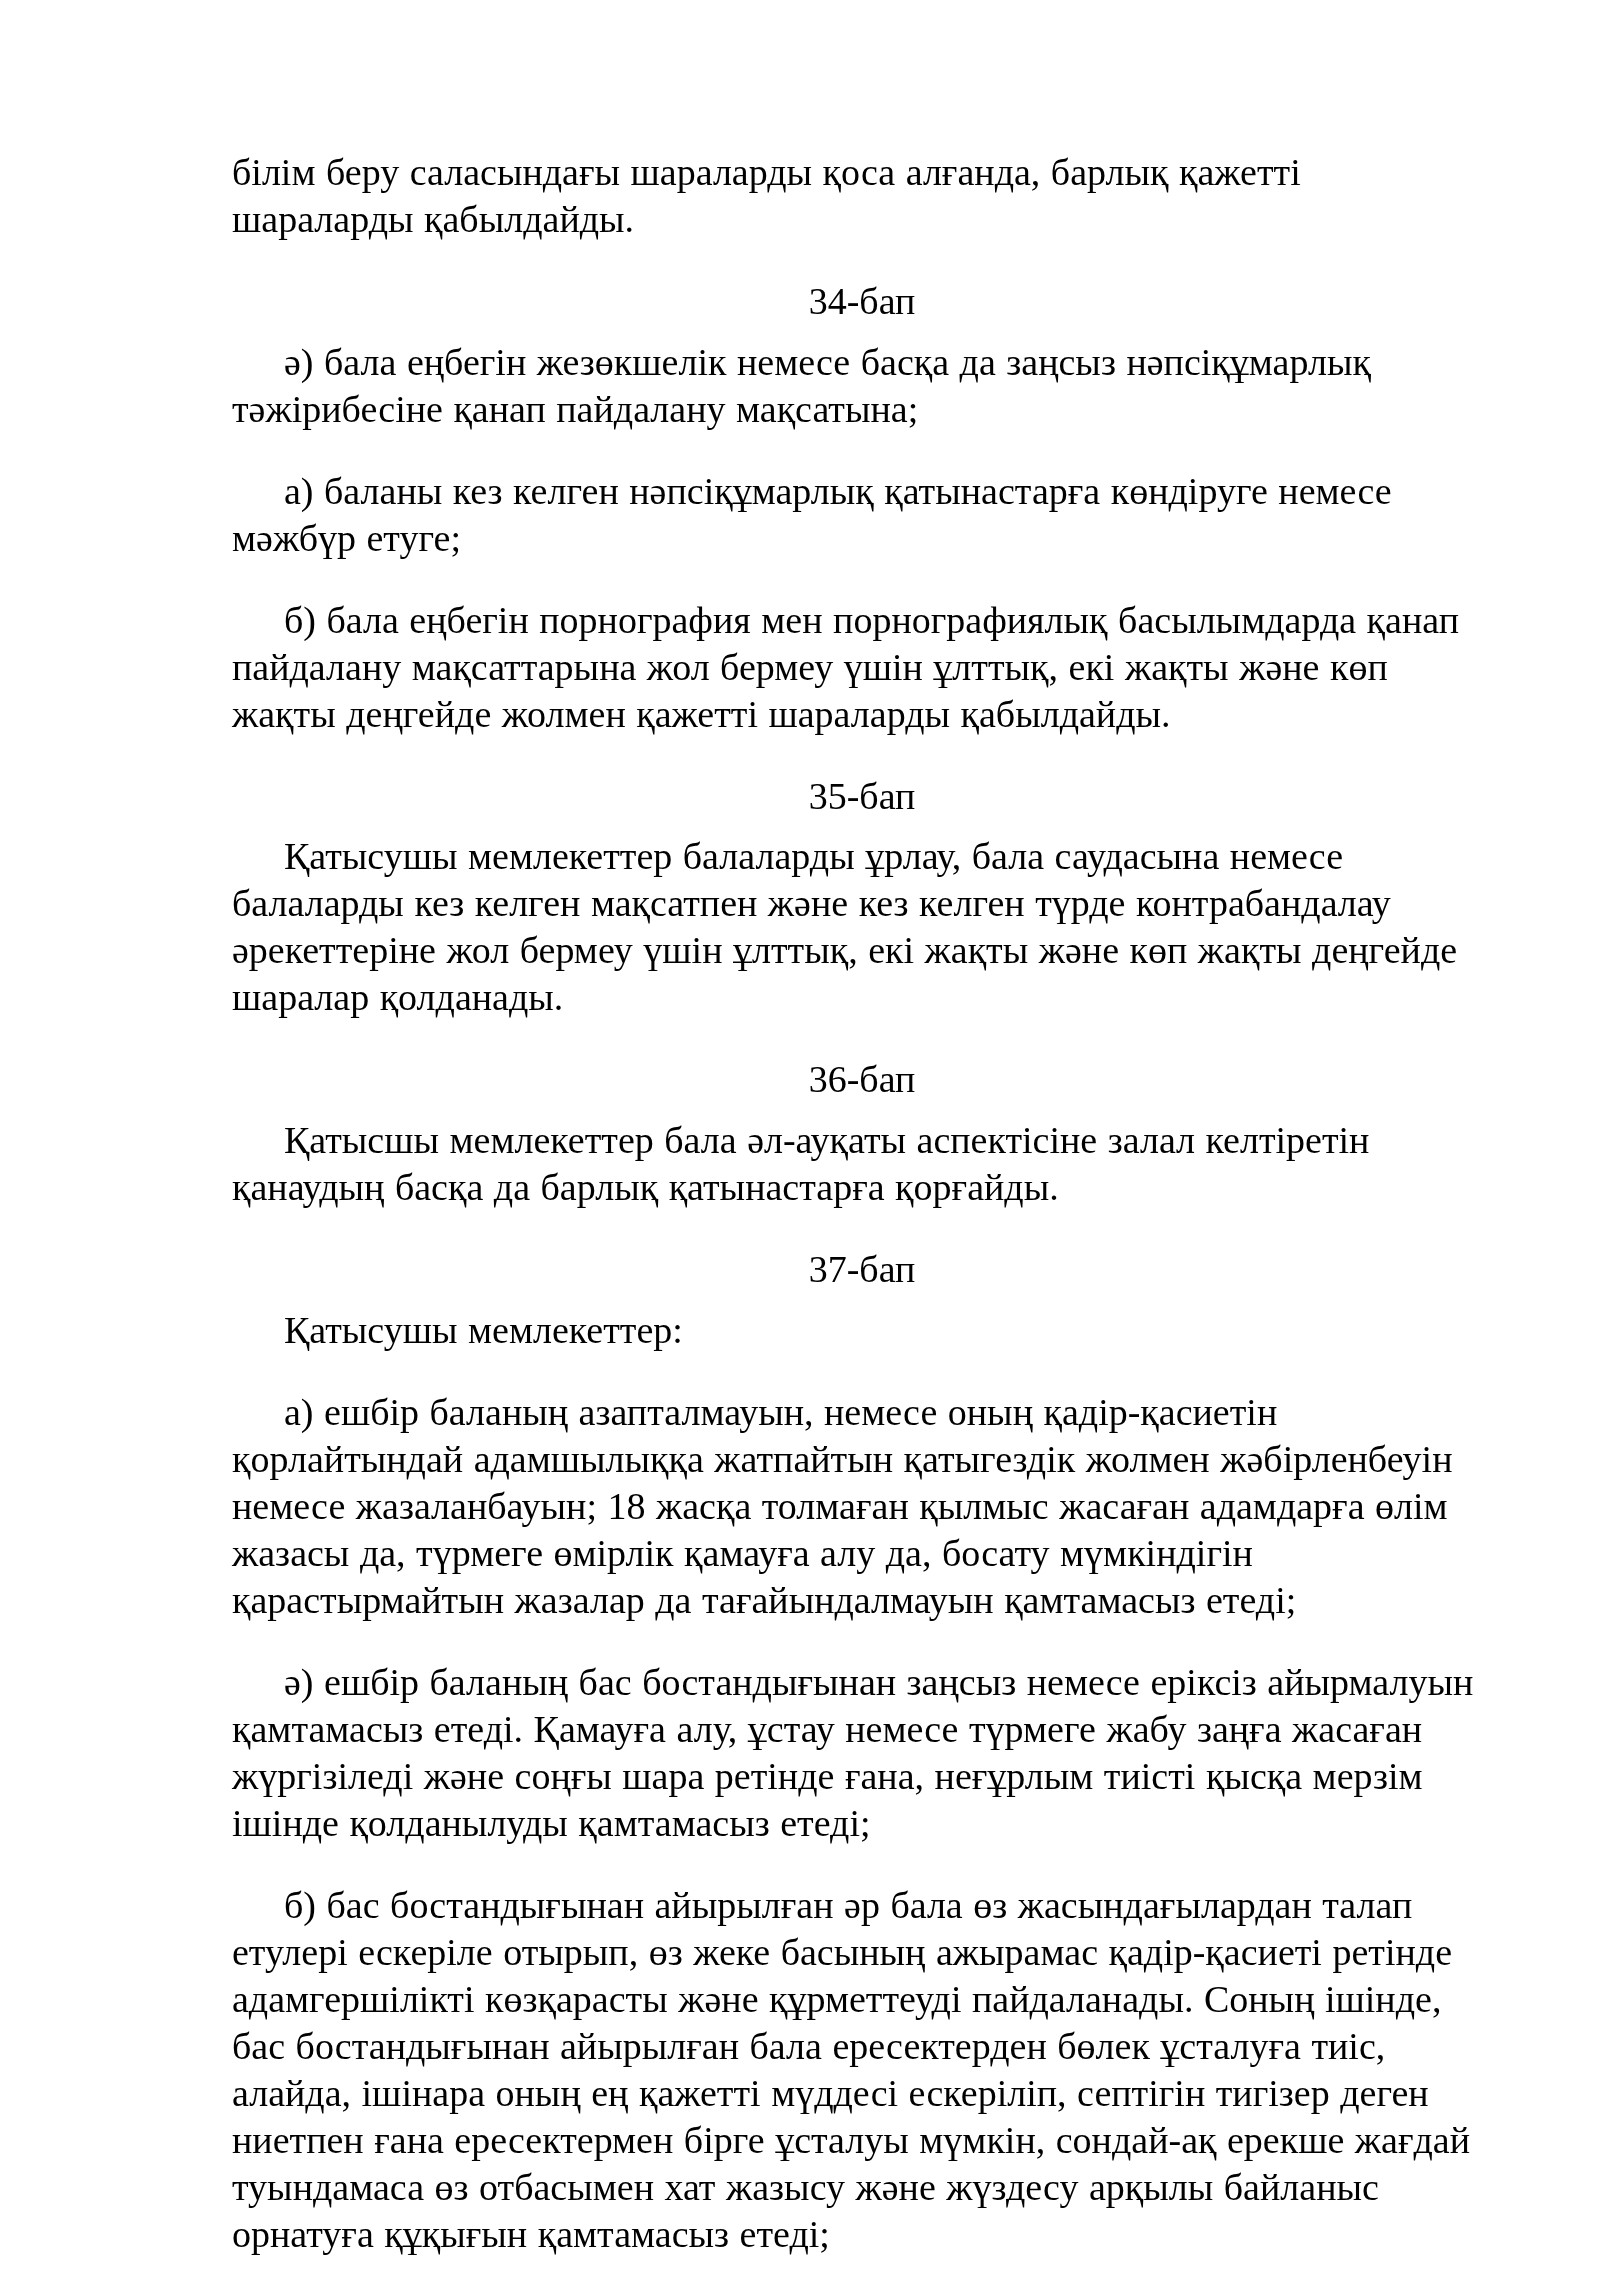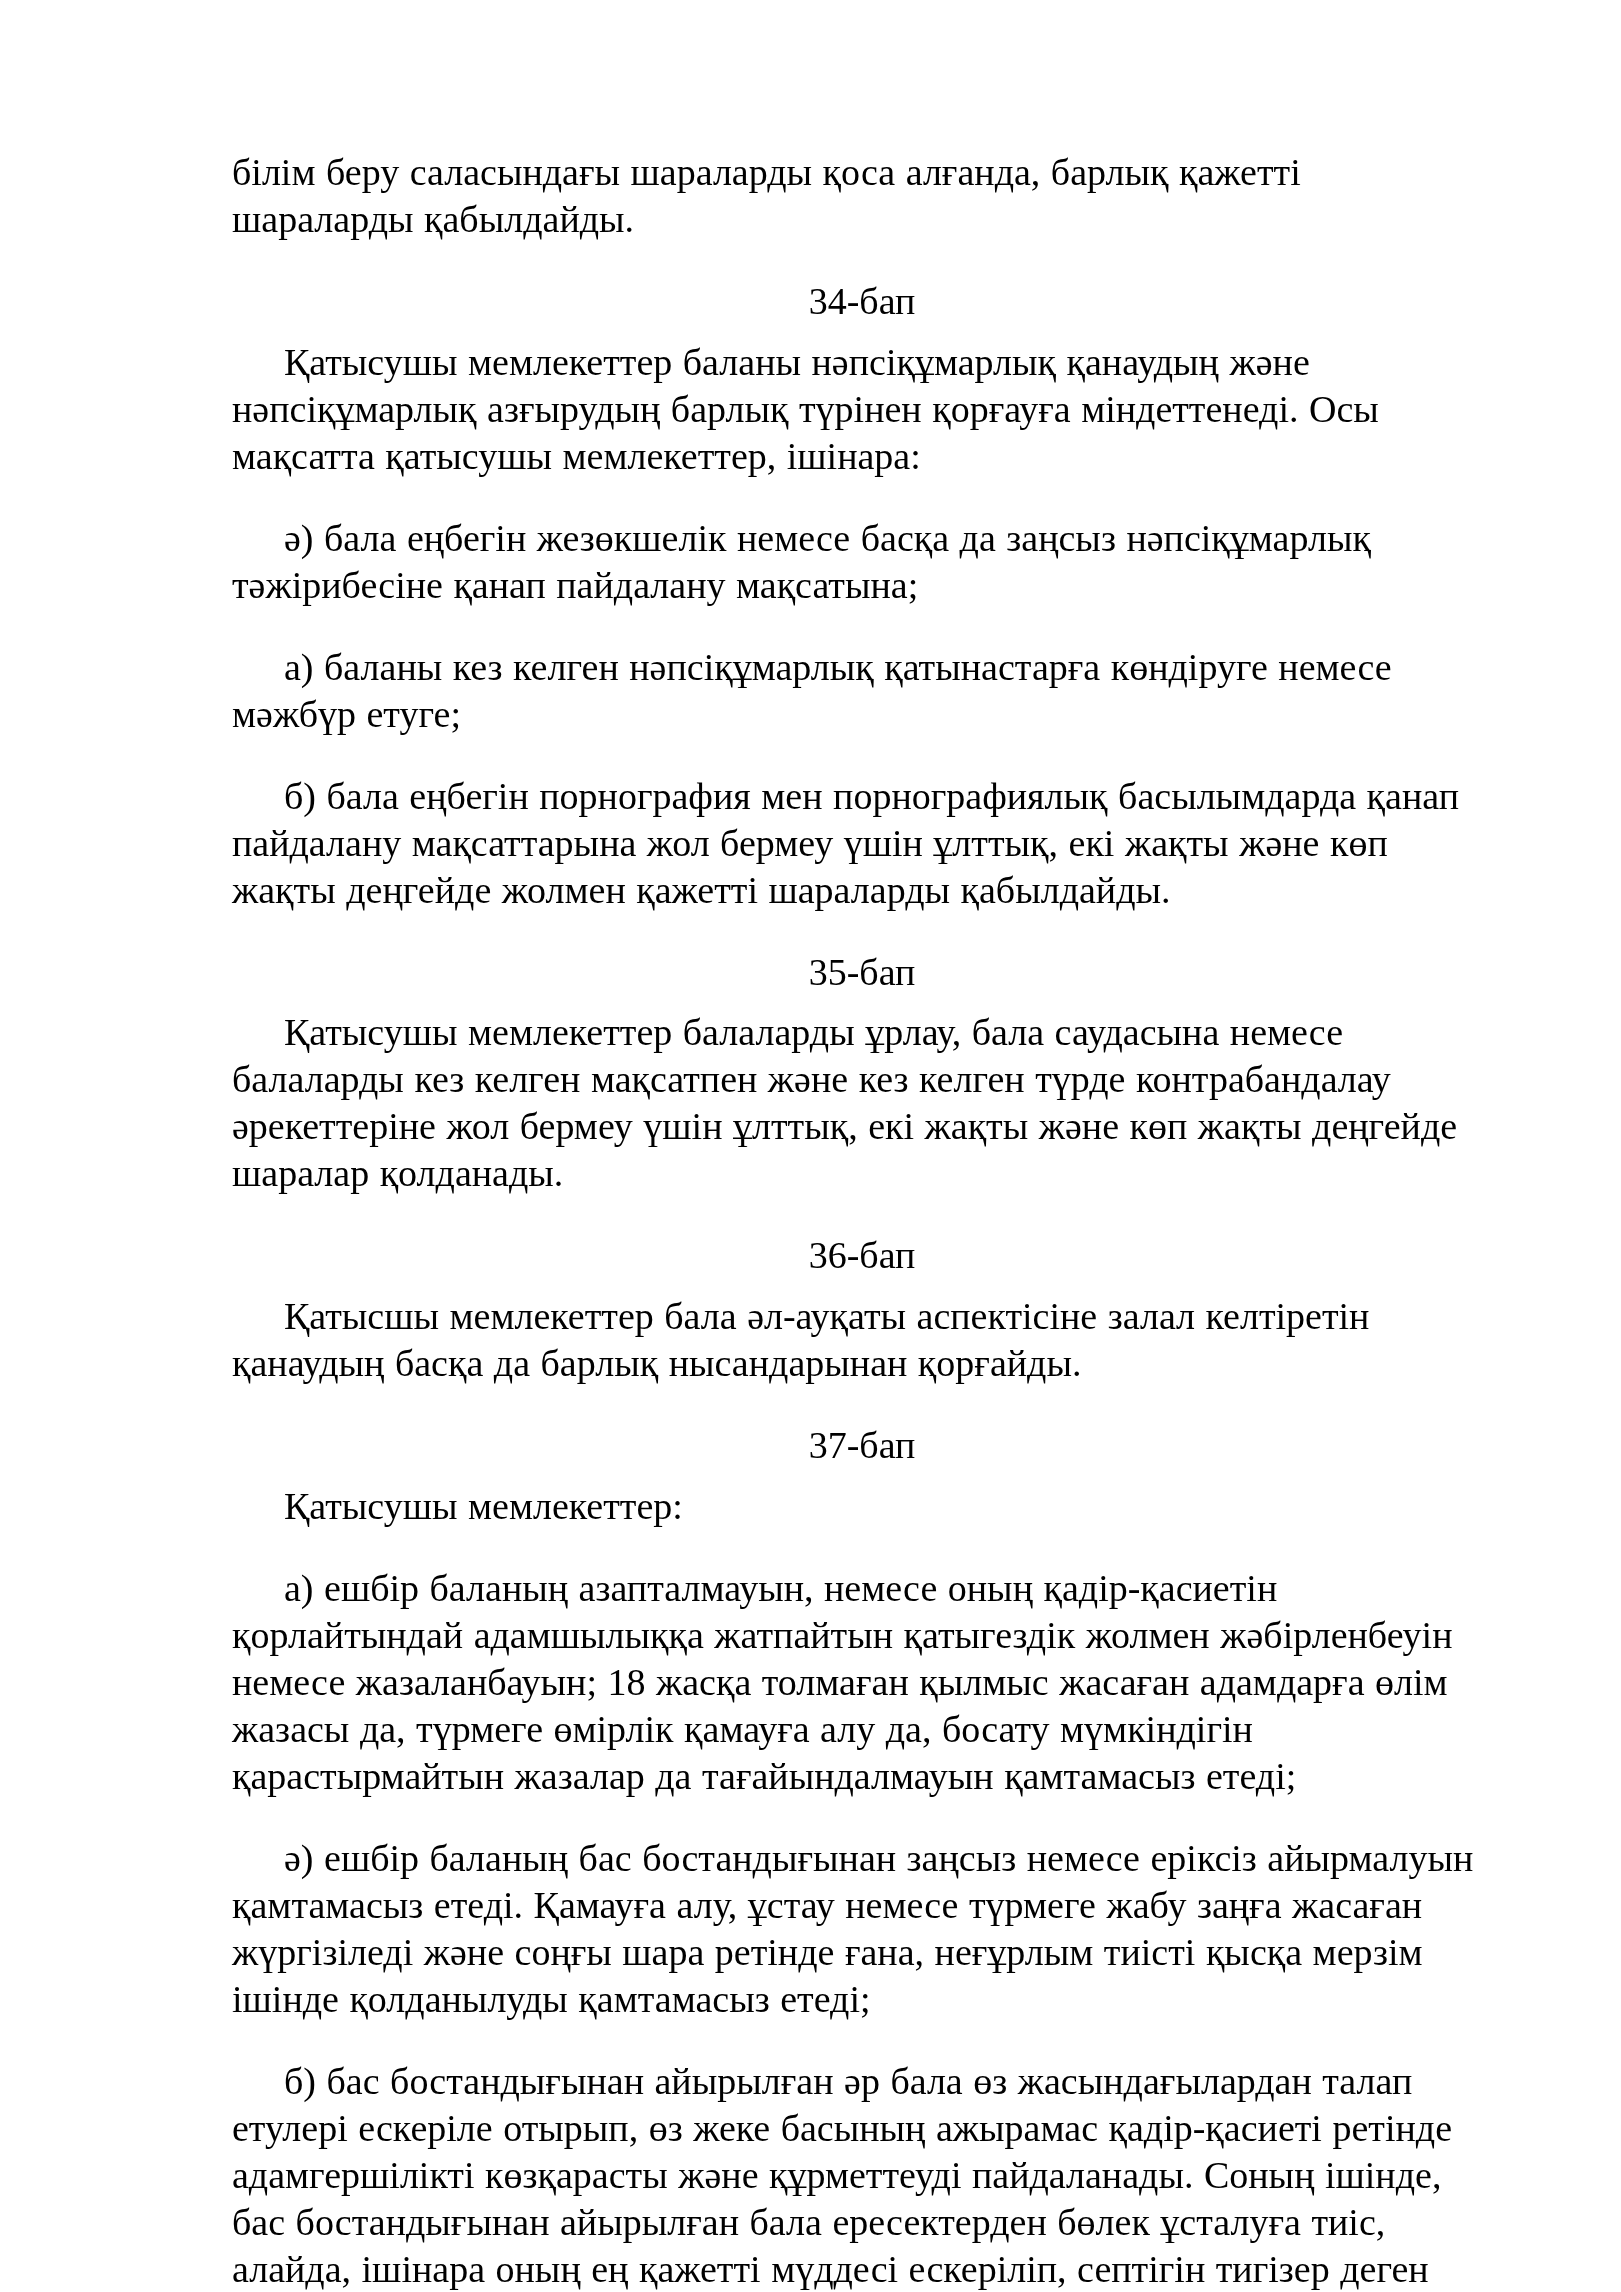--- a/index.html
+++ b/index.html
@@ -37,30 +37,29 @@
   }
 </style>
 </head>
 <body>
 
 <div class="page" style="background: rgb(255, 255, 255); color: rgb(0, 0, 0);">
 
   <p class="para continuation">білім беру саласындағы шараларды қоса алғанда, барлық қажетті шараларды қабылдайды.</p>
 
   <p class="article-heading">34-бап</p>
-  <p class="para">Қатысушы мемлекеттер баланы нәпсіқұмарлық қанаудың және нәпсіқұмарлық азғырудың барлық түрінен қорғауға міндеттенеді. Осы мақсатта қатысушы мемлекеттер, ішінара:</p>
   <p class="para">ә) бала еңбегін жезөкшелік немесе басқа да заңсыз нәпсіқұмарлық тәжірибесіне қанап пайдалану мақсатына;</p>
   <p class="para">а) баланы кез келген нәпсіқұмарлық қатынастарға көндіруге немесе мәжбүр етуге;</p>
   <p class="para">б) бала еңбегін порнография мен порнографиялық басылымдарда қанап пайдалану мақсаттарына жол бермеу үшін ұлттық, екі жақты және көп жақты деңгейде жолмен қажетті шараларды қабылдайды.</p>
 
   <p class="article-heading">35-бап</p>
   <p class="para">Қатысушы мемлекеттер балаларды ұрлау, бала саудасына немесе балаларды кез келген мақсатпен және кез келген түрде контрабандалау әрекеттеріне жол бермеу үшін ұлттық, екі жақты және көп жақты деңгейде шаралар қолданады.</p>
 
   <p class="article-heading">36-бап</p>
-  <p class="para">Қатысшы мемлекеттер бала әл-ауқаты аспектісіне залал келтіретін қанаудың басқа да барлық нысандарынан қорғайды.</p>
+  <p class="para">Қатысшы мемлекеттер бала әл-ауқаты аспектісіне залал келтіретін қанаудың басқа да барлық қатынастарға қорғайды.</p>
 
   <p class="article-heading">37-бап</p>
   <p class="para">Қатысушы мемлекеттер:</p>
   <p class="para">а) ешбір баланың азапталмауын, немесе оның қадір-қасиетін қорлайтындай адамшылыққа жатпайтын қатыгездік жолмен жәбірленбеуін немесе жазаланбауын; 18 жасқа толмаған қылмыс жасаған адамдарға өлім жазасы да, түрмеге өмірлік қамауға алу да, босату мүмкіндігін қарастырмайтын жазалар да тағайындалмауын қамтамасыз етеді;</p>
   <p class="para">ә) ешбір баланың бас бостандығынан заңсыз немесе еріксіз айырмалуын қамтамасыз етеді. Қамауға алу, ұстау немесе түрмеге жабу заңға жасаған жүргізіледі және соңғы шара ретінде ғана, неғұрлым тиісті қысқа мерзім ішінде қолданылуды қамтамасыз етеді;</p>
   <p class="para">б) бас бостандығынан айырылған әр бала өз жасындағылардан талап етулері ескеріле отырып, өз жеке басының ажырамас қадір-қасиеті ретінде адамгершілікті көзқарасты және құрметтеуді пайдаланады. Соның ішінде, бас бостандығынан айырылған бала ересектерден бөлек ұсталуға тиіс, алайда, ішінара оның ең қажетті мүддесі ескеріліп, септігін тигізер деген ниетпен ғана ересектермен бірге ұсталуы мүмкін, сондай-ақ ерекше жағдай туындамаса өз отбасымен хат жазысу және жүздесу арқылы байланыс орнатуға құқығын қамтамасыз етеді;</p>
 
 </div>
 
 

